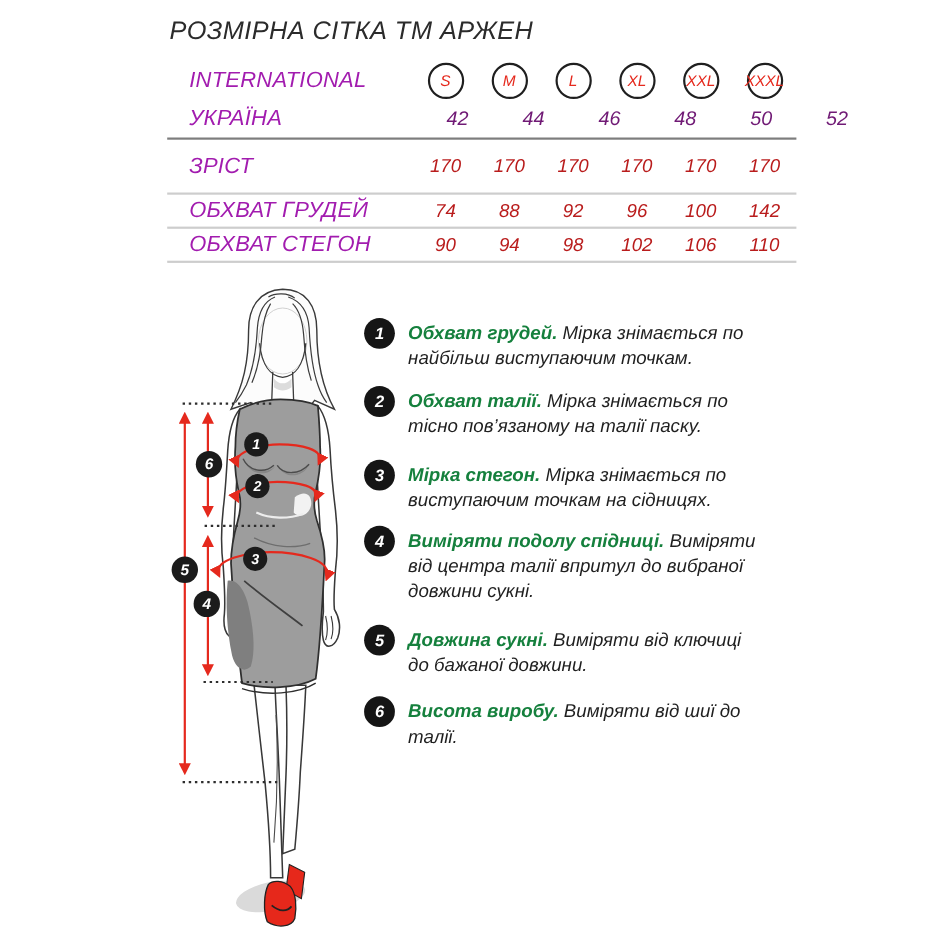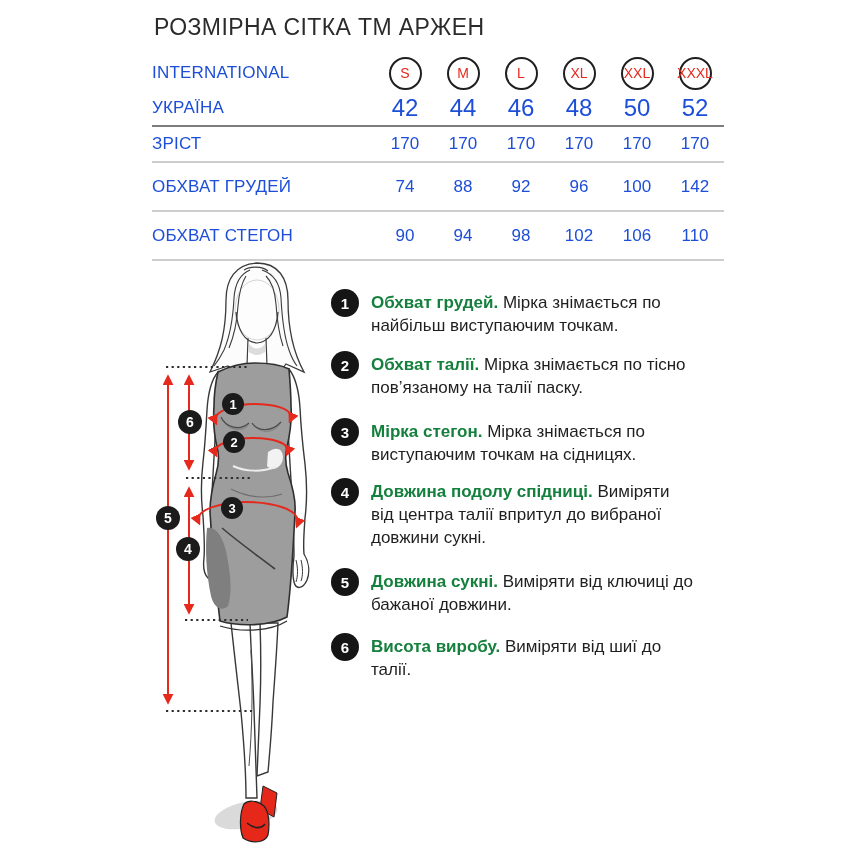--- a/index.html
+++ b/index.html
@@ -1,36 +1,36 @@
 <!DOCTYPE html>
 <html><head>
 <meta charset="utf-8">
 <style>
   html,body{margin:0;padding:0;background:#fff;}
   .canvas{position:relative;width:850px;height:850px;background:#fff;overflow:hidden;
-          font-family:"Liberation Sans",sans-serif;color:#2b2b2b;}
+          font-family:"Liberation Sans",sans-serif;color:#2b2b2b;font-style:italic;}
 
   
   .page-title{position:absolute;left:154px;top:14px;font-size:23px;font-weight:400;
               letter-spacing:.4px;color:#2b2b2b;white-space:nowrap;}
 
   
   .size-table{position:absolute;left:152px;top:55px;width:572px;}
   .st-row{display:grid;grid-template-columns:224px repeat(6,58px);align-items:center;}
-  .st-row .lbl{font-size:17px;color:#1d4ed8;letter-spacing:.2px;}
+  .st-row .lbl{font-size:20px;color:#a21caf;letter-spacing:.2px;margin-left:20px;}
   .row-int{height:36px;}
-  .row-ua{height:34px;}
-  .row-data{height:47px;}
-  .row-first-data{height:34px;}
+  .row-ua{height:34px;gap:11px;}
+  .row-data{height:29px;}
+  .row-first-data{height:48px;}
   .cell{text-align:center;}
   .size-circle{display:inline-flex;align-items:center;justify-content:center;
                width:29px;height:29px;border:2px solid #1f1f1f;border-radius:50%;
                color:#e5291d;font-size:14px;line-height:1;white-space:nowrap;overflow:visible;}
-  .ua-val{font-size:24px;color:#1d4ed8;}
-  .data-val{font-size:17px;color:#1d4ed8;}
+  .ua-val{font-size:18px;color:#701a75;}
+  .data-val{font-size:17px;color:#b91c1c;}
   .divider{height:2px;background:#cdcdcd;}
   .divider.dark{background:#7d7d7d;}
 
   
   .figure-wrap{position:absolute;left:140px;top:258px;width:205px;height:592px;}
 
   
   .guide{position:absolute;left:331px;top:258px;width:410px;height:575px;}
   .g-item{position:absolute;left:0;width:400px;}
   .g-num{position:absolute;left:0;top:0;width:28px;height:28px;border-radius:50%;
@@ -225,21 +225,21 @@
       <div class="g-text"><b>Обхват талії.</b><span> Мірка знімається по тісно пов’язаному на талії паску.</span></div>
     </div>
 
     <div class="g-item gi-3">
       <div class="g-num">3</div>
       <div class="g-text"><b>Мірка стегон.</b><span> Мірка знімається по виступаючим точкам на сідницях.</span></div>
     </div>
 
     <div class="g-item gi-4">
       <div class="g-num">4</div>
-      <div class="g-text"><b>Довжина подолу спідниці.</b><span> Виміряти від центра талії впритул до вибраної довжини сукні.</span></div>
+      <div class="g-text"><b>Виміряти подолу спідниці.</b><span> Виміряти від центра талії впритул до вибраної довжини сукні.</span></div>
     </div>
 
     <div class="g-item gi-5">
       <div class="g-num">5</div>
       <div class="g-text"><b>Довжина сукні.</b><span> Виміряти від ключиці до бажаної довжини.</span></div>
     </div>
 
     <div class="g-item gi-6">
       <div class="g-num">6</div>
       <div class="g-text"><b>Висота виробу.</b><span> Виміряти від шиї до талії.</span></div>

